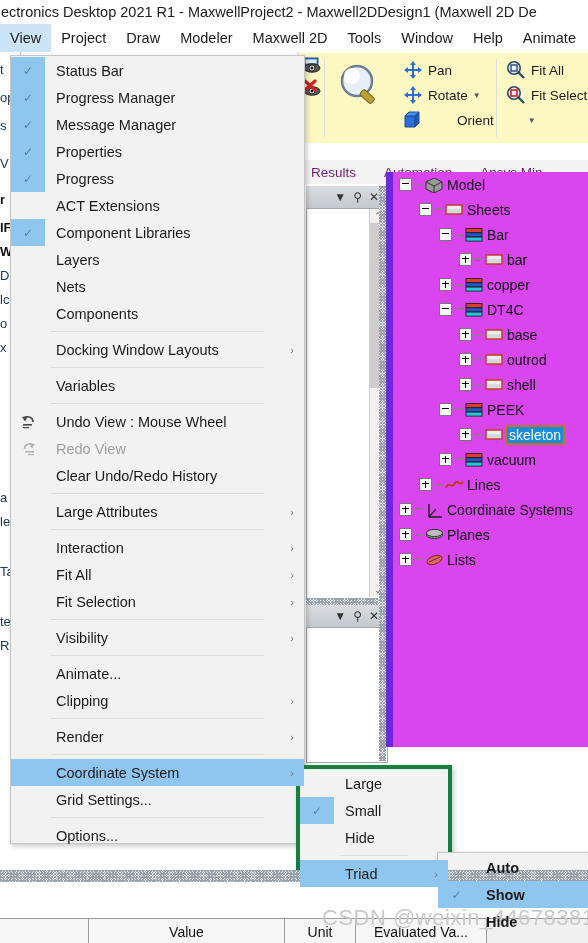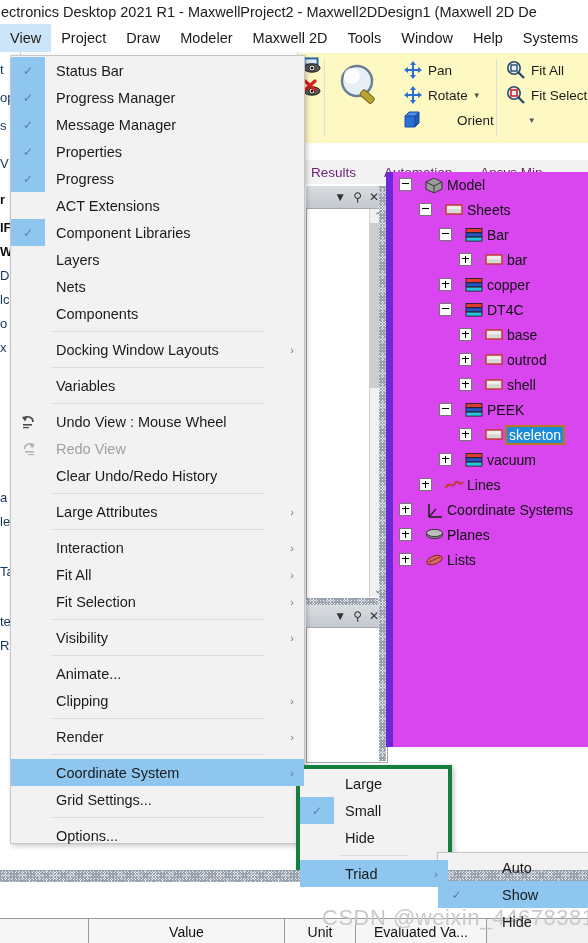--- a/index.html
+++ b/index.html
@@ -99,21 +99,21 @@
   .msep{height:1px;background:#dcdcdc;margin:4px 40px 4px 40px;}
   .mrow .gicon{position:absolute;left:9px;top:5px;width:18px;height:17px;}
 
   
   #csmenu{left:296px;top:765px;width:148px;height:110px;background:#f2f2f2;
     border:4px solid #15803d;box-shadow:2px 2px 5px rgba(0,0,0,.22);text-align:right;}
   #csmenu .mrow .txt{margin-left:45px;}
   
   #triadmenu{left:437px;top:852px;width:151px;height:91px;background:#f2f2f2;
     border:1px solid #c6c6c6;box-shadow:2px 2px 5px rgba(0,0,0,.22);}
-  #triadmenu .mrow .txt{margin-left:64px;}
+  #triadmenu .mrow .txt{margin-left:48px;font-weight:bold;}
   #triadmenu .mrow .chk{width:37px;}
 
   
   #propgrid{left:0;top:918px;width:588px;height:25px;background:#f0f0f0;
     border-top:1px solid #9a9a9a;display:flex;align-items:stretch;}
   #propgrid .hc{display:flex;align-items:center;justify-content:center;
     border-right:1px solid #9a9a9a;background:#f6f6f6;font-size:14px;color:#111;
     white-space:nowrap;overflow:hidden;}
 
   #bottomsplit{left:0;top:870px;width:588px;height:12px;}
@@ -132,21 +132,21 @@
 
 <div id="menubar" class="abs">
     <div class="mi active">View</div>
     <div class="mi">Project</div>
     <div class="mi">Draw</div>
     <div class="mi">Modeler</div>
     <div class="mi">Maxwell 2D</div>
     <div class="mi">Tools</div>
     <div class="mi">Window</div>
     <div class="mi">Help</div>
-    <div class="mi">Systems</div>
+    <div class="mi">Animate</div>
   </div>
 
 <div id="ribbonbg" class="abs"></div>
 <div id="ribbon-inner" class="abs">
   <div class="ribsep" style="left:26px;"></div>
   <div class="ribsep" style="left:198px;"></div>
 
   <div class="eyebtn" style="left:4px;top:4px;">
     <svg width="22" height="20" viewBox="0 0 22 20">
       <rect x="2" y="1" width="14" height="12" fill="#3d7fc1" stroke="#14508f"></rect>

